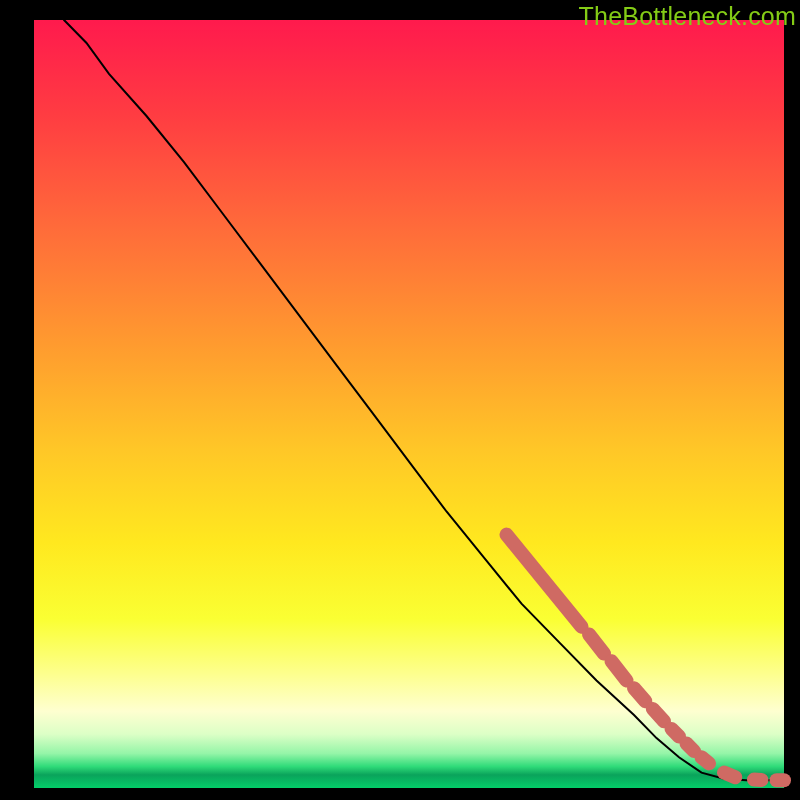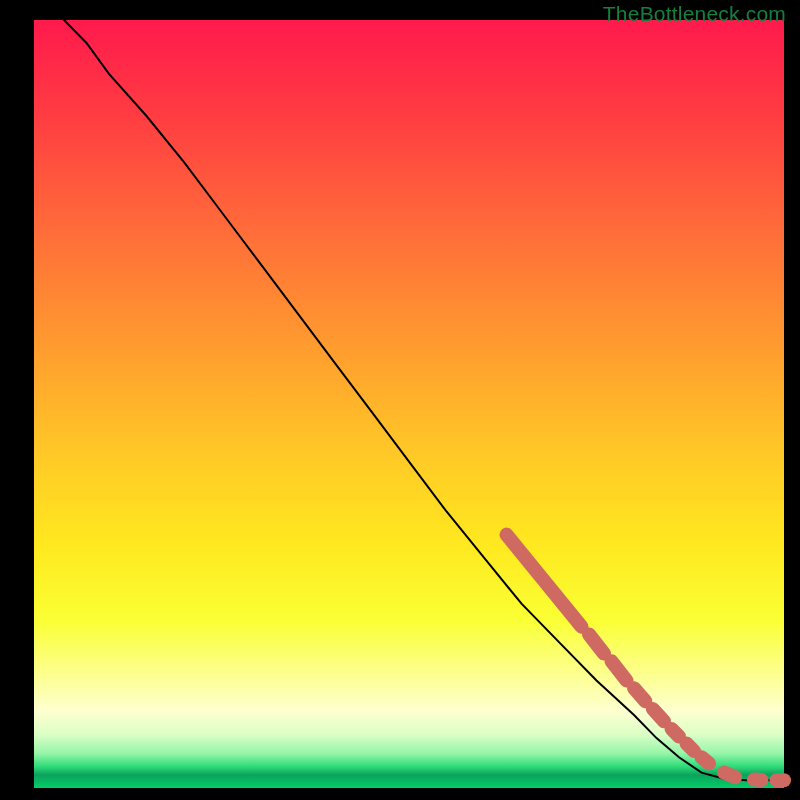--- a/index.html
+++ b/index.html
@@ -40,23 +40,23 @@
       #dcffc6 93%,
       #95f5a8 95.5%,
       #2fdb79 97.2%,
       #0aa35b 98.3%,
       #04ce69 100%
     );
   }
   .watermark {
     position: absolute;
     top: 2px;
-    right: 14px;
-    color: #15803d;
-    font-size: 21px;
+    right: 4px;
+    color: #84cc16;
+    font-size: 25px;
     font-weight: 500;
     letter-spacing: 0.2px;
     user-select: none;
   }
   svg.curve {
     position: absolute;
     left: 0;
     top: 0;
     width: 750px;
     height: 768px;

